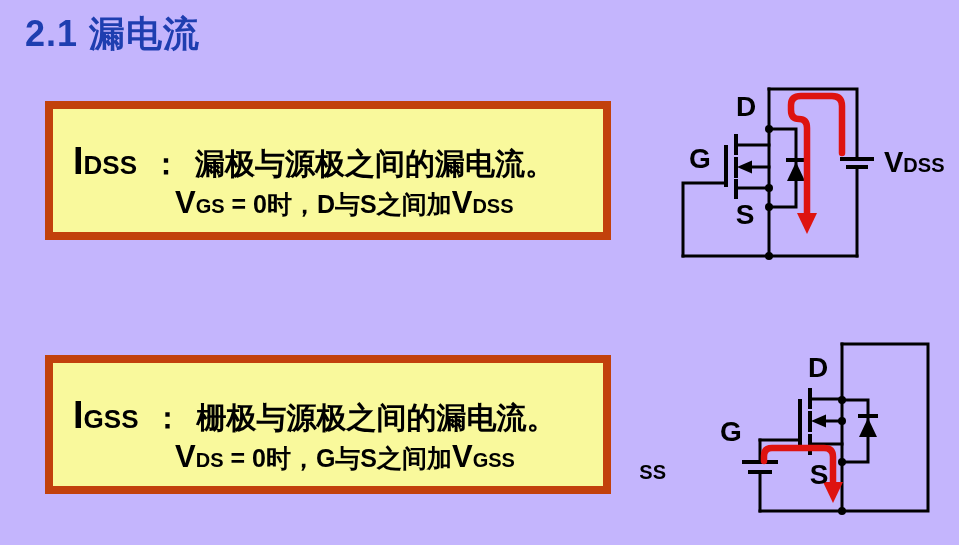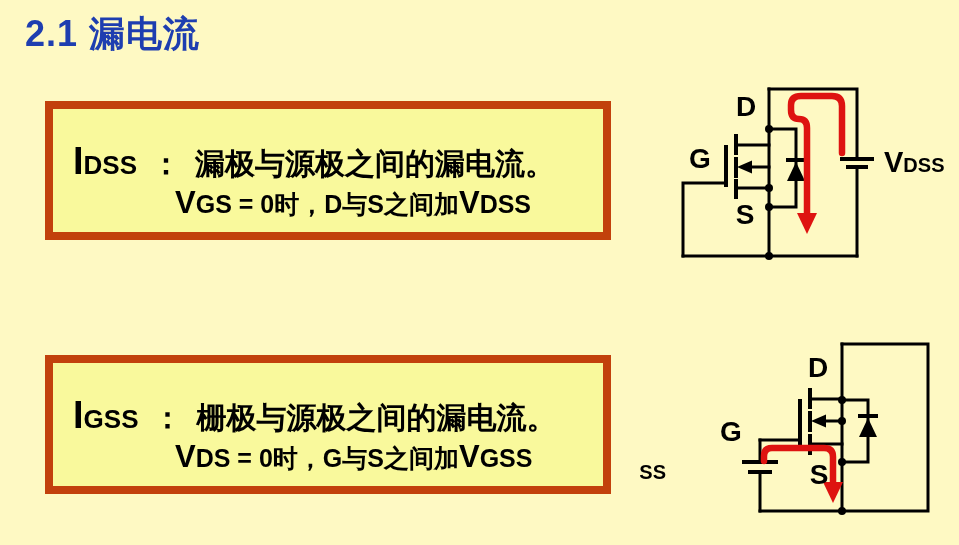--- a/index.html
+++ b/index.html
@@ -1,17 +1,17 @@
 <!DOCTYPE html>
 <html><head>
 <meta charset="utf-8">
 <style>
   html,body{margin:0;padding:0;}
   .slide{
-    position:relative;width:959px;height:545px;background:#fef9c3;overflow:hidden;
+    position:relative;width:959px;height:545px;background:#c4b5fd;overflow:hidden;
     font-family:"Liberation Sans","DejaVu Sans",sans-serif;font-weight:bold;color:#000;
   }
   
   .page-title{
     position:absolute;left:25px;top:10px;
     font-size:36px;letter-spacing:1px;color:#1E3EB0;
   }
   
   .def-box{
     position:absolute;left:45px;width:566px;height:139px;
@@ -24,21 +24,21 @@
     font-size:30px;line-height:1.4;
   }
   .box-line2{
     position:absolute;left:122px;top:72px;white-space:pre;
     font-size:25px;line-height:1.4;
   }
   .sym-main{font-size:38px;}
   .sym-sub{font-size:26px;}
   .sep{font-size:30px;margin:0 14px 0 14px;}
   .v-main{font-size:31px;}
-  .v-sub{font-size:25px;margin-top:28px;}
+  .v-sub{font-size:20px;margin-top:28px;}
   
   .circuit{position:absolute;}
   .circuit.idss{left:640px;top:80px;width:319px;height:185px;}
   .circuit.igss{left:640px;top:338px;width:300px;height:192px;}
   svg text{
     font-family:"Liberation Sans","DejaVu Sans",sans-serif;
     font-weight:bold;fill:#000;
   }
   .wire{stroke:#000;stroke-width:3;fill:none;stroke-linecap:square;}
   .thick{stroke:#000;stroke-width:4;fill:none;stroke-linecap:square;}

